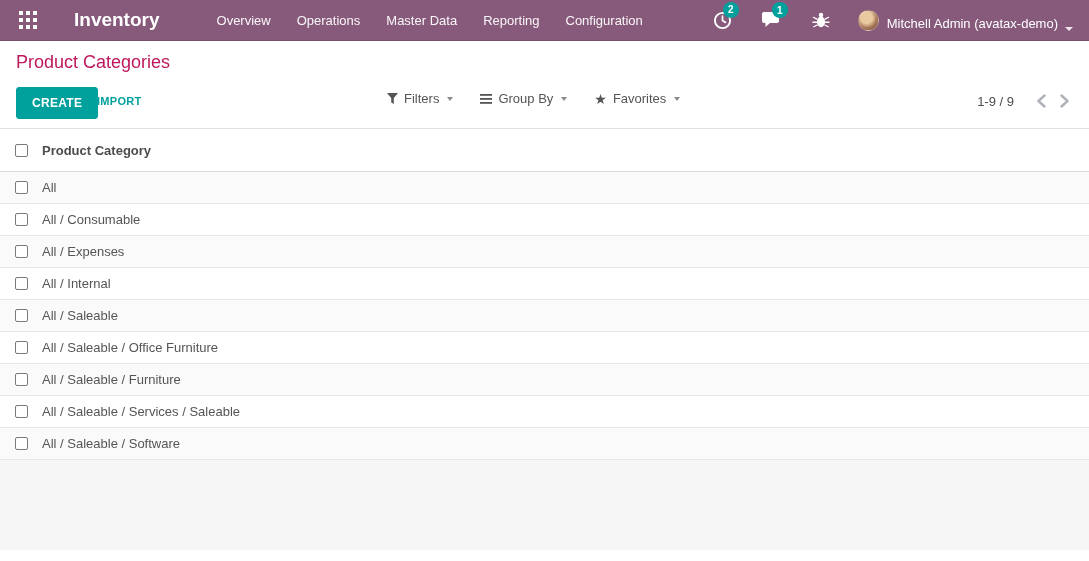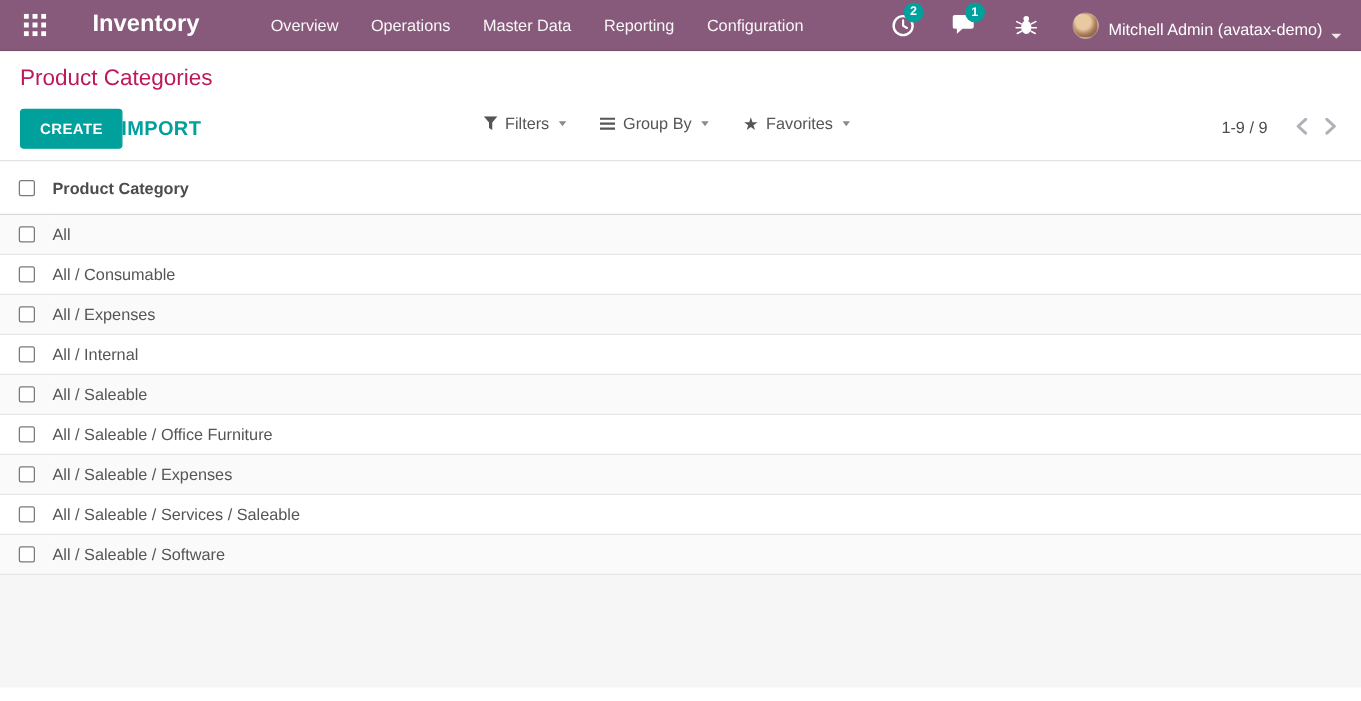--- a/index.html
+++ b/index.html
@@ -41,21 +41,21 @@
     padding:5px 26px 6px 2px; outline:none;
   }
   .search-input::placeholder { color:#a6a6a6; }
   .search-icon { position:absolute; right:1px; top:4px; cursor:pointer; }
 
   .create-btn {
     position:absolute; left:16px; top:46px; border:1px solid transparent; border-radius:3px;
     color:#fff; font-family:"Liberation Sans", sans-serif; font-size:12px; font-weight:700;
     letter-spacing:.3px; padding:8px 15px; cursor:pointer;
   }
-  .import-link { position:absolute; left:97px; top:54px; font-size:16px; font-weight:700; letter-spacing:.3px; cursor:pointer; background:none; border:none; font-family:"Liberation Sans", sans-serif; }
+  .import-link { position:absolute; left:97px; top:54px; font-size:11px; font-weight:700; letter-spacing:.3px; cursor:pointer; background:none; border:none; font-family:"Liberation Sans", sans-serif; }
 
   .filterbar { position:absolute; left:387px; top:50px; display:flex; align-items:center; }
   .filter-item { display:flex; align-items:center; margin-right:27px; font-size:13px; font-weight:500; color:#555; cursor:pointer; }
   .filter-item .glyph { margin-right:6px; display:flex; align-items:center; }
   .filter-item .caret { width:0; height:0; border-left:3.5px solid transparent; border-right:3.5px solid transparent; border-top:4px solid #8b8b8b; margin-left:8px; }
   .star-glyph { font-size:14px; color:#555; line-height:1; }
 
   .pager { position:absolute; right:13px; top:51px; display:flex; align-items:center; }
   .pager-text { font-size:13px; color:#4c4c4c; margin-right:16px; }
   .pager-btn { background:none; border:none; padding:2px 6px; cursor:pointer; display:flex; align-items:center; }
@@ -238,21 +238,21 @@
       <tr>
     <td class="col-check cell-check">
           <div class="checkbox"></div>
         </td>
     <td class="row-label">All / Saleable / Office Furniture</td>
   </tr>
       <tr>
     <td class="col-check cell-check">
           <div class="checkbox"></div>
         </td>
-    <td class="row-label">All / Saleable / Expenses</td>
+    <td class="row-label">All / Saleable / Furniture</td>
   </tr>
       <tr>
     <td class="col-check cell-check">
           <div class="checkbox"></div>
         </td>
     <td class="row-label">All / Saleable / Services / Saleable</td>
   </tr>
       <tr>
     <td class="col-check cell-check">
           <div class="checkbox"></div>

